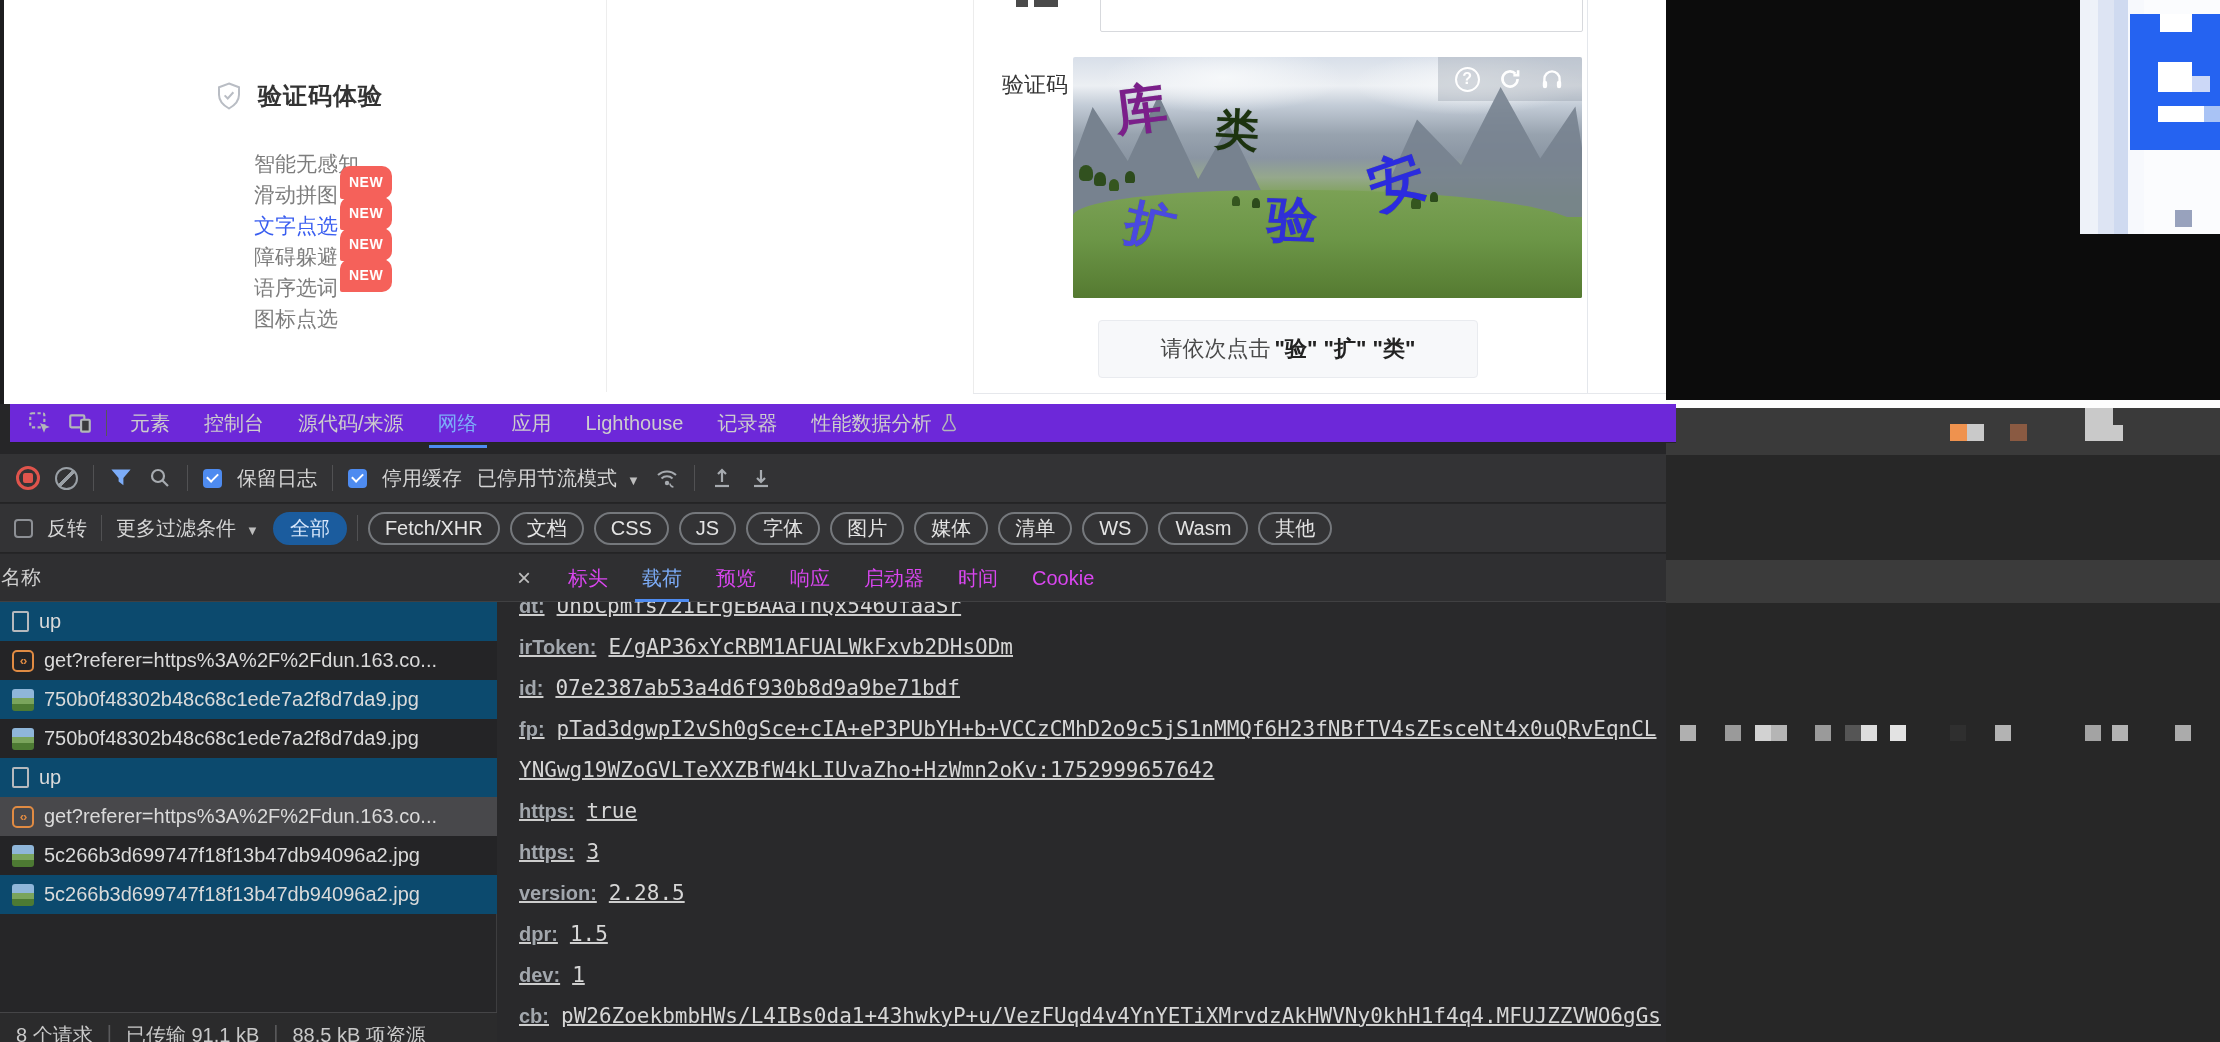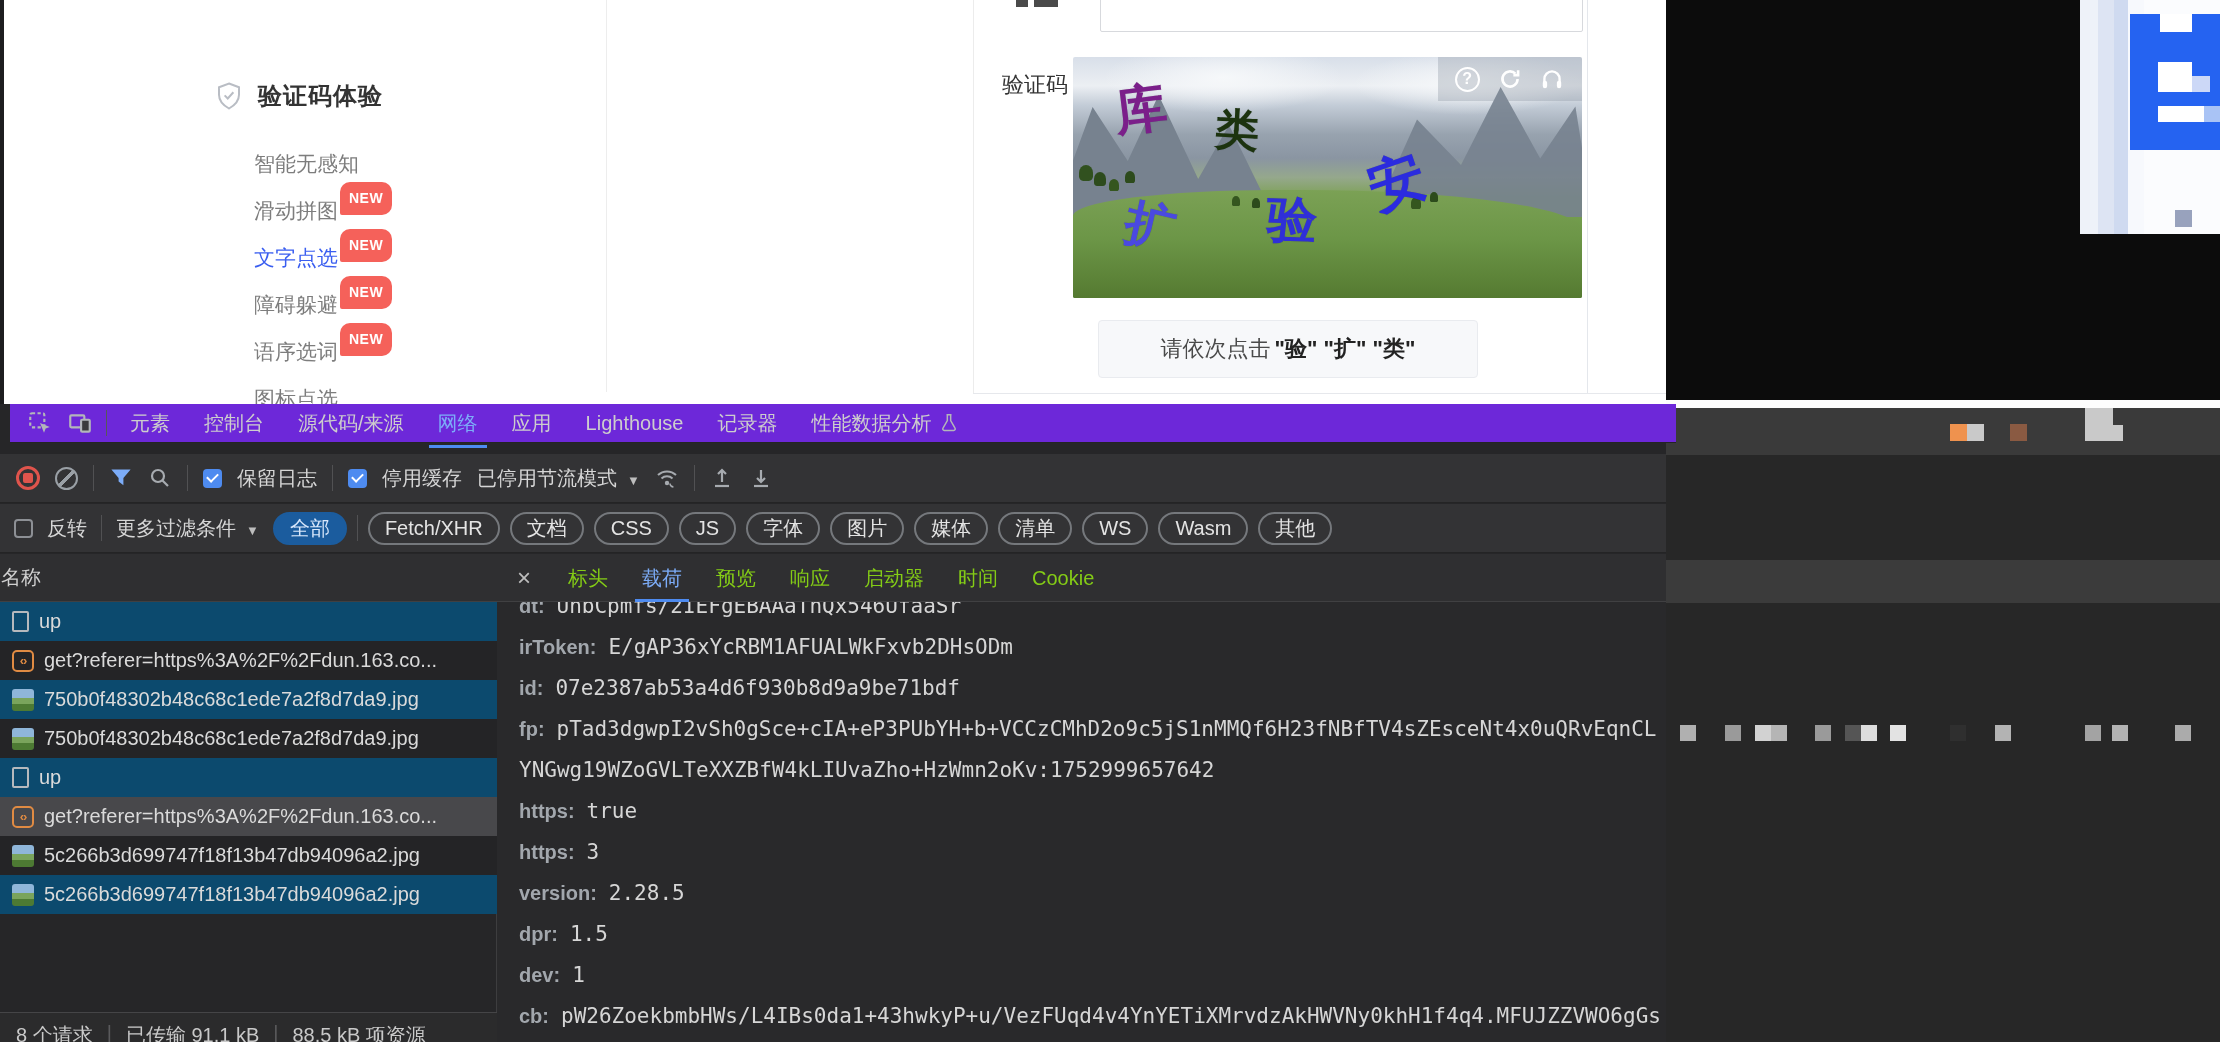--- a/index.html
+++ b/index.html
@@ -7,21 +7,21 @@
        font-family:"Liberation Sans",sans-serif;}
   *{box-sizing:border-box;}
 
   
   .page{position:absolute;left:0;top:0;width:1666px;height:404px;background:#fff;overflow:hidden;}
   .page-left-edge{position:absolute;left:0;top:0;width:4px;height:404px;background:#1d1d1f;}
   .sidebar{position:absolute;left:214px;top:80px;}
   .sidebar-header{display:flex;align-items:center;gap:14px;margin-bottom:38px;}
   .shield{width:30px;height:30px;}
   .sidebar-title{font-size:24px;font-weight:700;color:#333;letter-spacing:1px;}
-  .menu{margin-left:40px;display:flex;flex-direction:column;gap:20px;}
+  .menu{margin-left:40px;display:flex;flex-direction:column;gap:4px;}
   .menu-item{font-size:21px;color:#7d7d7d;position:relative;width:max-content;line-height:27px;cursor:pointer;}
   .menu-item.active{color:#3a5ef0;}
   .badge{position:absolute;left:calc(100% + 2px);top:-15px;background:#f5615a;color:#fff;
          font-size:14px;font-weight:700;padding:3px 9px;border-radius:10px 10px 10px 2px;letter-spacing:.5px;}
   .badge:empty{display:none;}
   .v-divider{position:absolute;left:606px;top:0;width:1px;height:392px;background:#ededed;}
   .card-l{position:absolute;left:973px;top:0;width:1px;height:393px;background:#ececec;}
   .card-r{position:absolute;left:1587px;top:0;width:1px;height:393px;background:#e4e7ec;}
   .card-b{position:absolute;left:973px;top:393px;width:693px;height:1px;background:#e6e8ec;}
   .input-remnant{position:absolute;left:1100px;top:-22px;width:483px;height:54px;background:#fff;border:1px solid #d7d9dd;border-radius:2px;}
@@ -115,24 +115,24 @@
     display:flex;align-items:center;justify-content:center;letter-spacing:-1px;}
   .ric.img{width:22px;height:22px;border-radius:3px;background:linear-gradient(180deg,#8fb6d9 0 42%,#7aa45c 42% 70%,#4d7a33 70% 100%);}
 
   .statusbar{position:absolute;left:0;top:608px;width:497px;height:30px;background:#2b2b2c;border-top:1px solid #454547;
     display:flex;gap:14px;padding:9px 0 0 16px;color:#c9c9c9;overflow:hidden;}
   .st-sep{color:#5a5a5c;}
 
   .panel{position:absolute;left:497px;top:150px;width:1169px;height:488px;background:#29292b;overflow:hidden;}
   .ptabs{height:48px;background:#2f2f31;border-bottom:1px solid #404042;display:flex;align-items:center;}
   .pclose{padding:0 20px;font-size:24px;color:#bdbdbd;cursor:pointer;}
-  .ptab{height:48px;line-height:48px;padding:0 17px;position:relative;cursor:pointer;color:#84cc16;}
+  .ptab{height:48px;line-height:48px;padding:0 17px;position:relative;cursor:pointer;color:#d946ef;}
   .ptab.sel{color:#7cacf8;}
   .ptab.sel::after{content:"";position:absolute;left:10px;right:10px;bottom:0;height:3px;background:#4e8bf0;}
-  .pcontent{position:absolute;left:0;top:48px;right:0;bottom:0;padding-left:22px;overflow:hidden;}
+  .pcontent{position:absolute;left:0;top:48px;right:0;bottom:0;padding-left:22px;overflow:hidden;text-decoration:underline;}
   .pline{line-height:41px;word-break:break-all;}
   .pline:first-child{margin-top:-16px;}
   .pkey{font-weight:700;color:#a2a7ad;}
   .pval{font-family:"DejaVu Sans Mono","Liberation Mono",monospace;font-size:21px;color:#d6d6d6;margin-left:12px;}
 </style>
 </head>
 <body>
 
 <div class="page">
   <div class="page-left-edge"></div>

